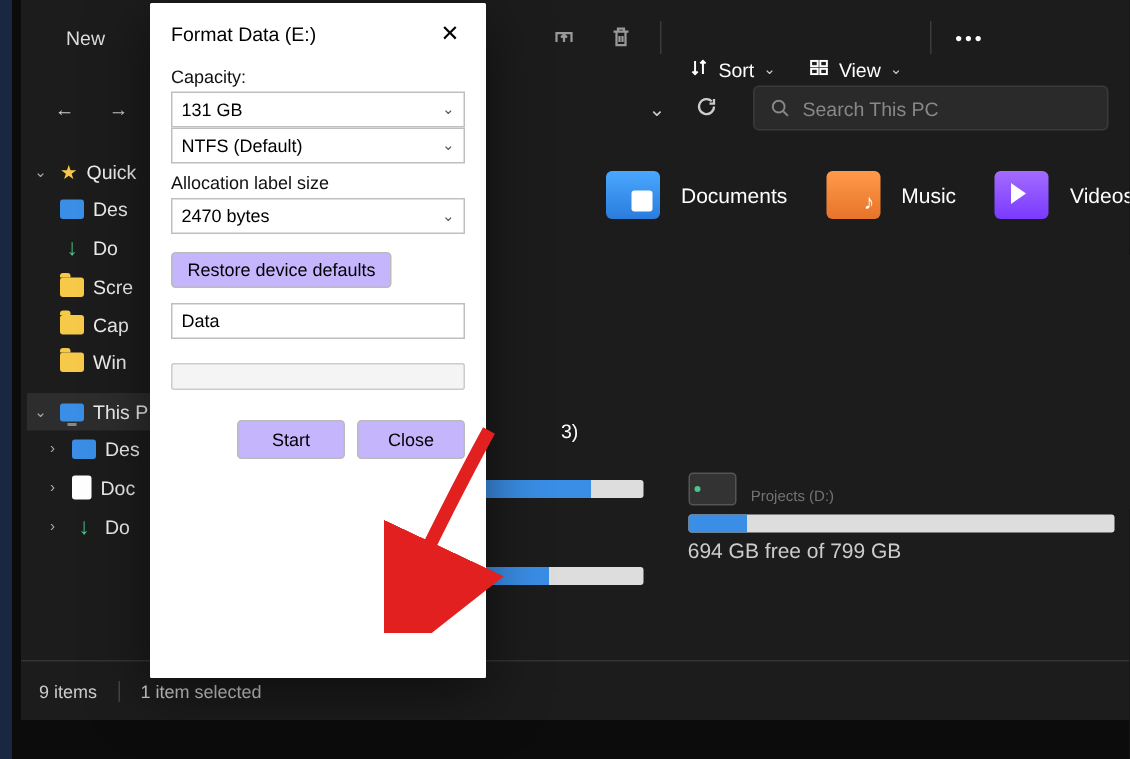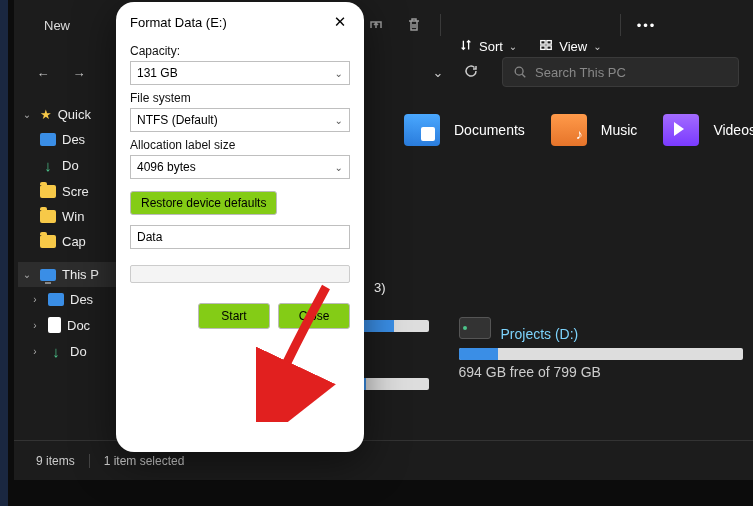--- a/index.html
+++ b/index.html
@@ -47,40 +47,40 @@
   .big-folder .flabel { color: #fff; font-size: 14px; }
   .fi-inner { position:absolute; bottom:5px; right:5px; width:14px; height:14px; background:#fff; border-radius:2px;}
   .fi-music { position:absolute; bottom:4px; right:4px; color:#fff; font-size:14px;}
   .fi-play { position:absolute; top:8px; left:11px; width:0;height:0;border-left:10px solid #fff;border-top:7px solid transparent;border-bottom:7px solid transparent;}
   
   .drives { position: absolute; left: 20px; right: 10px; top: 220px; display: flex; gap: 30px; }
   .drive { flex: 1; min-width: 0; }
   .drive .d-top { display: flex; align-items: center; gap: 10px; }
   .drive .d-ic { width: 32px; height: 22px; background: #333; border-radius: 3px; position:relative; border:1px solid #555;}
   .drive .d-ic.green::after { content:""; position:absolute; left:3px; top:8px; width:4px;height:4px;background:#4cc38a;border-radius:50%;}
-  .drive .d-name { color: #7dd3fc; font-size: 14px; margin-top: 12px; }
+  .drive .d-name { color: #737373; font-size: 10px; margin-top: 12px; }
   .drive .bar { height: 12px; background: #ddd; border-radius: 2px; margin: 6px 0 4px 0; overflow:hidden; }
   .drive .bar .fill { height: 100%; background: #3a8ee6; }
   .drive .d-sub { color: #ccc; font-size: 14px; }
   .drive .left-letter { color:#fff; margin-top:4px; font-size:12px;}
   
-  .status { position: absolute; left: 0; right: 0; bottom: 0; height: 40px; border-top: 1px solid #333; display: flex; align-items: center; padding: 0 22px; font-size: 12px; color: #ccc; gap: 14px; }
+  .status { position: absolute; left: 0; right: 0; bottom: 0; height: 40px; border-top: 1px solid #333; display: flex; align-items: center; padding: 0 12px; font-size: 12px; color: #ccc; gap: 14px; }
   .status .vdiv { width:1px; height:14px; background:#444;}
   
   
-  .dialog { position: absolute; left: 116px; top: 2px; width: 248px; height: 450px; background: #fff; color: #000; border-radius: 18px; box-shadow: 0 10px 40px rgba(0,0,0,.5); padding: 10px 14px 12px 14px; font-size: 12px; }
+  .dialog { position: absolute; left: 100px; top: 2px; width: 224px; height: 450px; background: #fff; color: #000; border-radius: 1px; box-shadow: 0 10px 40px rgba(0,0,0,.5); padding: 10px 14px 12px 14px; font-size: 12px; }
   .dialog .dlg-title-row { display: flex; align-items: center; justify-content: space-between; margin-bottom: 12px; }
   .dialog .dlg-title { font-size: 13px; }
   .dialog .dlg-close { width: 20px; height:20px; display:flex;align-items:center;justify-content:center;cursor:pointer;font-size:15px;}
   .dialog label.f { display: block; margin: 6px 0 3px 0; color: #111; }
   .dialog .combo, .dialog .txt { width: 100%; border: 1px solid #bfbfbf; background: #fff; height: 24px; padding: 0 6px; display: flex; align-items: center; justify-content: space-between; font-size: 12px; cursor: pointer; }
   .dialog .combo .cv { color: #000; }
   .dialog .combo .car { font-size: 10px; color: #555; }
   .dialog .txt { cursor: text; }
-  .dialog .btn { border: 1px solid #bbb; background: #84cc16; padding: 4px 10px; font-size: 12px; border-radius: 3px; cursor: pointer; }
+  .dialog .btn { border: 1px solid #bbb; background: #c4b5fd; padding: 4px 10px; font-size: 12px; border-radius: 3px; cursor: pointer; }
   .dialog .btn-row { display: flex; justify-content: flex-end; gap: 8px; margin-top: 20px; }
   .dialog .btn-row .btn { width: 72px; text-align:center; padding:5px 16px;}
   .dialog fieldset { border: 1px solid #ccc; padding: 6px 8px 8px 8px; margin-top: 8px; }
   .dialog fieldset legend { padding: 0 4px; font-size: 12px; }
   .dialog .chk-row { display: flex; align-items: center; gap: 6px; }
   .dialog .chk { width: 15px; height: 15px; background: #0067c0; border-radius: 3px; display:flex;align-items:center;justify-content:center;color:#fff;font-size:11px;}
   .dialog .progress { height: 18px; border: 1px solid #ccc; background: #f4f4f4; margin-top: 16px; border-radius: 2px; }
   
   
   .arrow { position: absolute; left: 256px; top: 282px; width: 80px; height: 140px; pointer-events: none; z-index: 50;}
@@ -166,25 +166,25 @@
       <div class="tree-row" style="padding-left:22px">
           <span class="dl-ic">↓</span>
           <span>Do</span>
         </div>
       <div class="tree-row" style="padding-left:22px">
           <span class="folder-ic"></span>
           <span>Scre</span>
         </div>
       <div class="tree-row" style="padding-left:22px">
           <span class="folder-ic"></span>
+          <span>Cap</span>
+        </div>
+      <div class="tree-row" style="padding-left:22px">
+          <span class="folder-ic"></span>
           <span>Win</span>
-        </div>
-      <div class="tree-row" style="padding-left:22px">
-          <span class="folder-ic"></span>
-          <span>Cap</span>
         </div>
       <div style="height:8px"></div>
       <div class="tree-row selected">
           <span class="tw">⌄</span>
           <span class="pc-ic"></span>
           <span>This P</span>
         </div>
       <div class="tree-row" style="padding-left:10px">
           <span class="tw">›</span>
           <span class="blue-ic"></span>
@@ -264,29 +264,28 @@
     <div class="dlg-title">Format Data (E:)</div>
     <div class="dlg-close">✕</div>
   </div>
 
   <label class="f">Capacity:</label>
   <div class="combo">
     <span class="cv">131 GB</span>
       <span class="car">⌄</span>
   </div>
 
-  <label class="f">File system</label>
   <div class="combo">
     <span class="cv">NTFS (Default)</span>
       <span class="car">⌄</span>
   </div>
 
   <label class="f">Allocation label size</label>
   <div class="combo">
-    <span class="cv">4096 bytes</span>
+    <span class="cv">2470 bytes</span>
       <span class="car">⌄</span>
   </div>
 
   <div style="height:12px"></div>
   <button class="btn">Restore device defaults</button>
 
   <div style="height:10px"></div>
   <div class="txt">
       <span>Data</span>
     </div>

